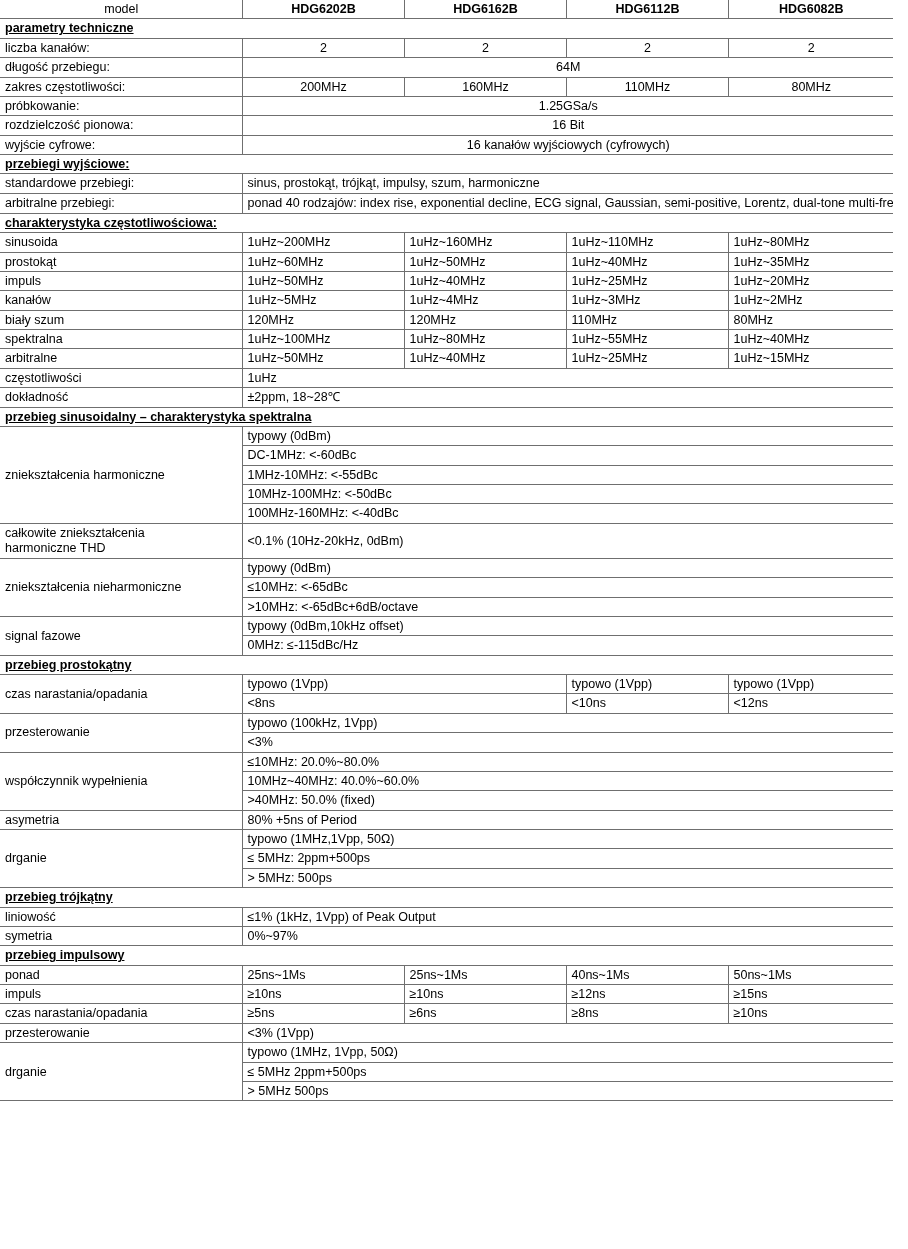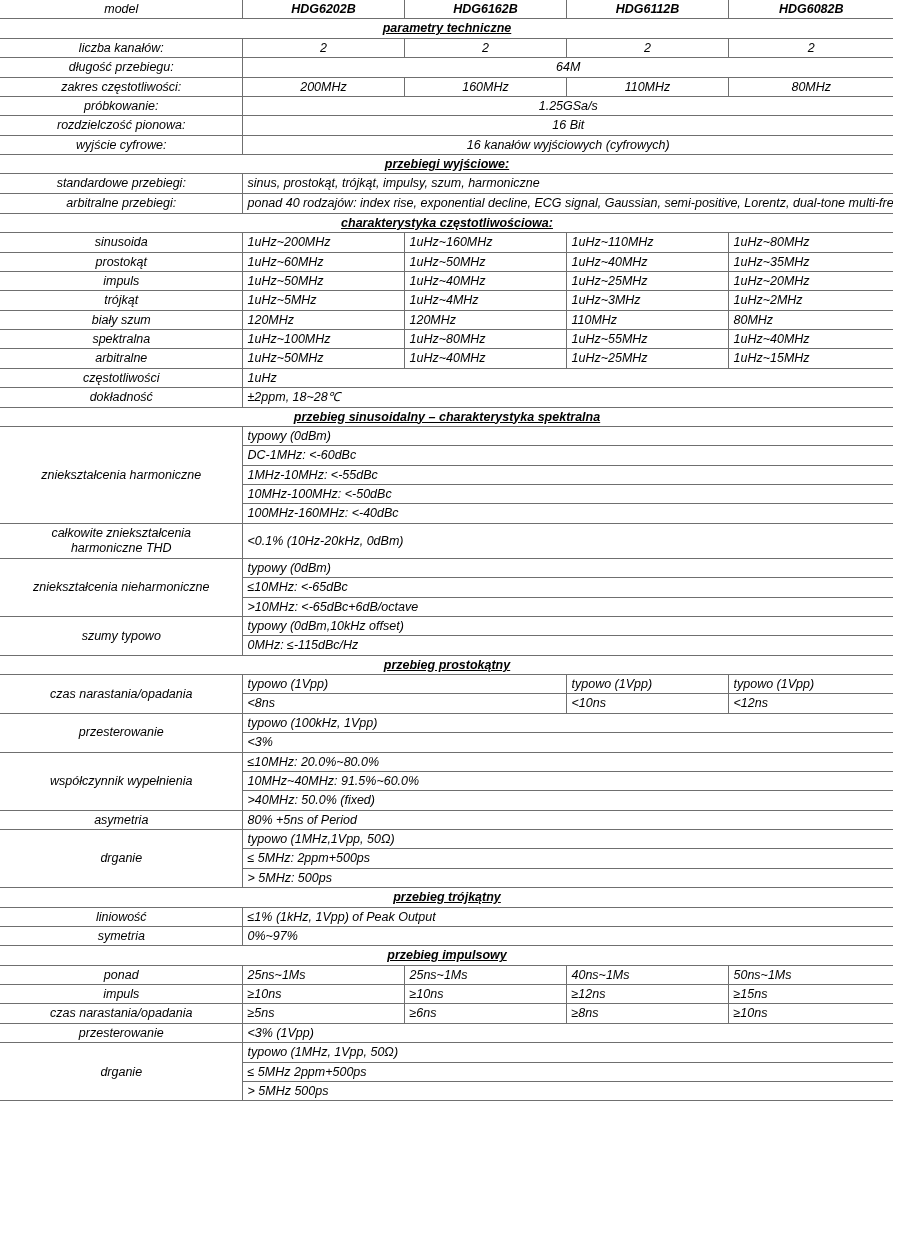--- a/index.html
+++ b/index.html
@@ -13,21 +13,20 @@
     font-family: "Liberation Sans", sans-serif;
     color: #000000;
     overflow: hidden;
   }
   #spec-table {
     width: 893px;
     border-collapse: collapse;
     table-layout: fixed;
     font-size: 12.5px;
     line-height: 1.15;
-    font-style: italic;
   }
   #spec-table td {
     border-bottom: 1.6px solid #6f6f6f;
     border-right: 1.2px solid #6f6f6f;
     padding: 2px 4px 2px 5px;
     vertical-align: middle;
     white-space: nowrap;
     overflow: hidden;
   }
   #spec-table tr > td:last-child {
@@ -44,32 +43,32 @@
     font-weight: bold;
     padding-top: 4px;
     padding-bottom: 5px;
     border-bottom: 2.2px solid #3a3a3a;
   }
   tr.row-header td.label-head {
     font-weight: normal;
   }
   
   tr.row-section td {
-    text-align: center;
+    text-align: left;
     font-weight: bold;
     text-decoration: underline;
     padding-top: 3px;
     padding-bottom: 4px;
     border-right: none;
     border-bottom: 2.2px solid #3a3a3a;
     border-top: 1.6px solid #6f6f6f;
   }
   td.val-center { text-align: center; }
   td.val-left { text-align: left; }
-  td.label { text-align: center; }
+  td.label { text-align: left; }
   td.nb-right { border-right: none; }
   
   td.merged-label { vertical-align: middle; }
   tr.inner td.no-bottom { border-bottom: none; margin-left: 32px; }
   td.wrap { white-space: normal; line-height: 1.2; }
   .pad-tall { padding-top: 7px; padding-bottom: 7px; }
   tr.last-row td { border-bottom: 2.2px solid #111111; }
 </style>
 </head>
 <body>
@@ -165,21 +164,21 @@
       <td class="val-left">1uHz~35MHz</td>
     </tr>
     <tr>
       <td class="label">impuls</td>
       <td class="val-left">1uHz~50MHz</td>
       <td class="val-left">1uHz~40MHz</td>
       <td class="val-left">1uHz~25MHz</td>
       <td class="val-left">1uHz~20MHz</td>
     </tr>
     <tr>
-      <td class="label">trójkąt</td>
+      <td class="label">kanałów</td>
       <td class="val-left">1uHz~5MHz</td>
       <td class="val-left">1uHz~4MHz</td>
       <td class="val-left">1uHz~3MHz</td>
       <td class="val-left">1uHz~2MHz</td>
     </tr>
     <tr>
       <td class="label">biały szum</td>
       <td class="val-left">120MHz</td>
       <td class="val-left">120MHz</td>
       <td class="val-left">110MHz</td>
@@ -239,21 +238,21 @@
       <td class="val-left nb-right" colspan="4">typowy (0dBm)</td>
     </tr>
     <tr>
       <td class="val-left nb-right" colspan="4">≤10MHz: &lt;-65dBc</td>
     </tr>
     <tr>
       <td class="val-left nb-right" colspan="4">&gt;10MHz: &lt;-65dBc+6dB/octave</td>
     </tr>
 
     <tr class="inner">
-      <td class="label merged-label no-bottom" rowspan="2">szumy typowo</td>
+      <td class="label merged-label no-bottom" rowspan="2">signal fazowe</td>
       <td class="val-left nb-right" colspan="4">typowy (0dBm,10kHz offset)</td>
     </tr>
     <tr>
       <td class="val-left nb-right" colspan="4">0MHz: ≤-115dBc/Hz</td>
     </tr>
 
     <tr class="row-section">
       <td colspan="5">przebieg prostokątny</td>
     </tr>
 
@@ -275,21 +274,21 @@
     </tr>
     <tr>
       <td class="val-left nb-right" colspan="4">&lt;3%</td>
     </tr>
 
     <tr class="inner">
       <td class="label merged-label no-bottom" rowspan="3">współczynnik wypełnienia</td>
       <td class="val-left nb-right" colspan="4">≤10MHz: 20.0%~80.0%</td>
     </tr>
     <tr>
-      <td class="val-left nb-right" colspan="4">10MHz~40MHz: 91.5%~60.0%</td>
+      <td class="val-left nb-right" colspan="4">10MHz~40MHz: 40.0%~60.0%</td>
     </tr>
     <tr>
       <td class="val-left nb-right" colspan="4">&gt;40MHz: 50.0% (fixed)</td>
     </tr>
 
     <tr>
       <td class="label">asymetria</td>
       <td class="val-left nb-right" colspan="4">80% +5ns of Period</td>
     </tr>
 

